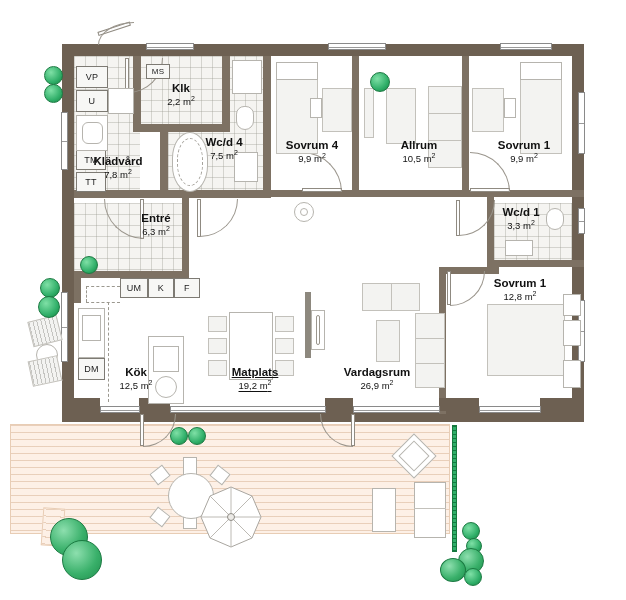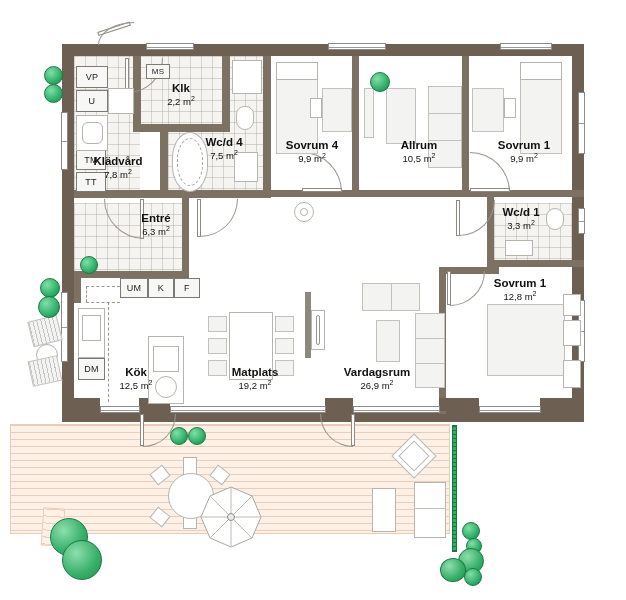--- a/index.html
+++ b/index.html
@@ -355,21 +355,21 @@
   <div class="abs roomlabel" style="left:470px;top:277px;width:100px;">
     <span class="nm">Sovrum 1</span>
     <span class="ar">12,8 m<sup>2</sup></span>
   </div>
 
   <div class="abs roomlabel" style="left:104px;top:366px;width:64px;">
     <span class="nm">Kök</span>
     <span class="ar">12,5 m<sup>2</sup></span>
   </div>
 
-  <div class="abs roomlabel" style="left:206px;top:366px;width:98px;">
+  <div class="abs roomlabel" style="left:206px;top:366px;width:98px;text-decoration:underline;">
     <span class="nm">Matplats</span>
     <span class="ar">19,2 m<sup>2</sup></span>
   </div>
 
   <div class="abs roomlabel" style="left:322px;top:366px;width:110px;">
     <span class="nm">Vardagsrum</span>
     <span class="ar">26,9 m<sup>2</sup></span>
   </div>
 
 </div>

